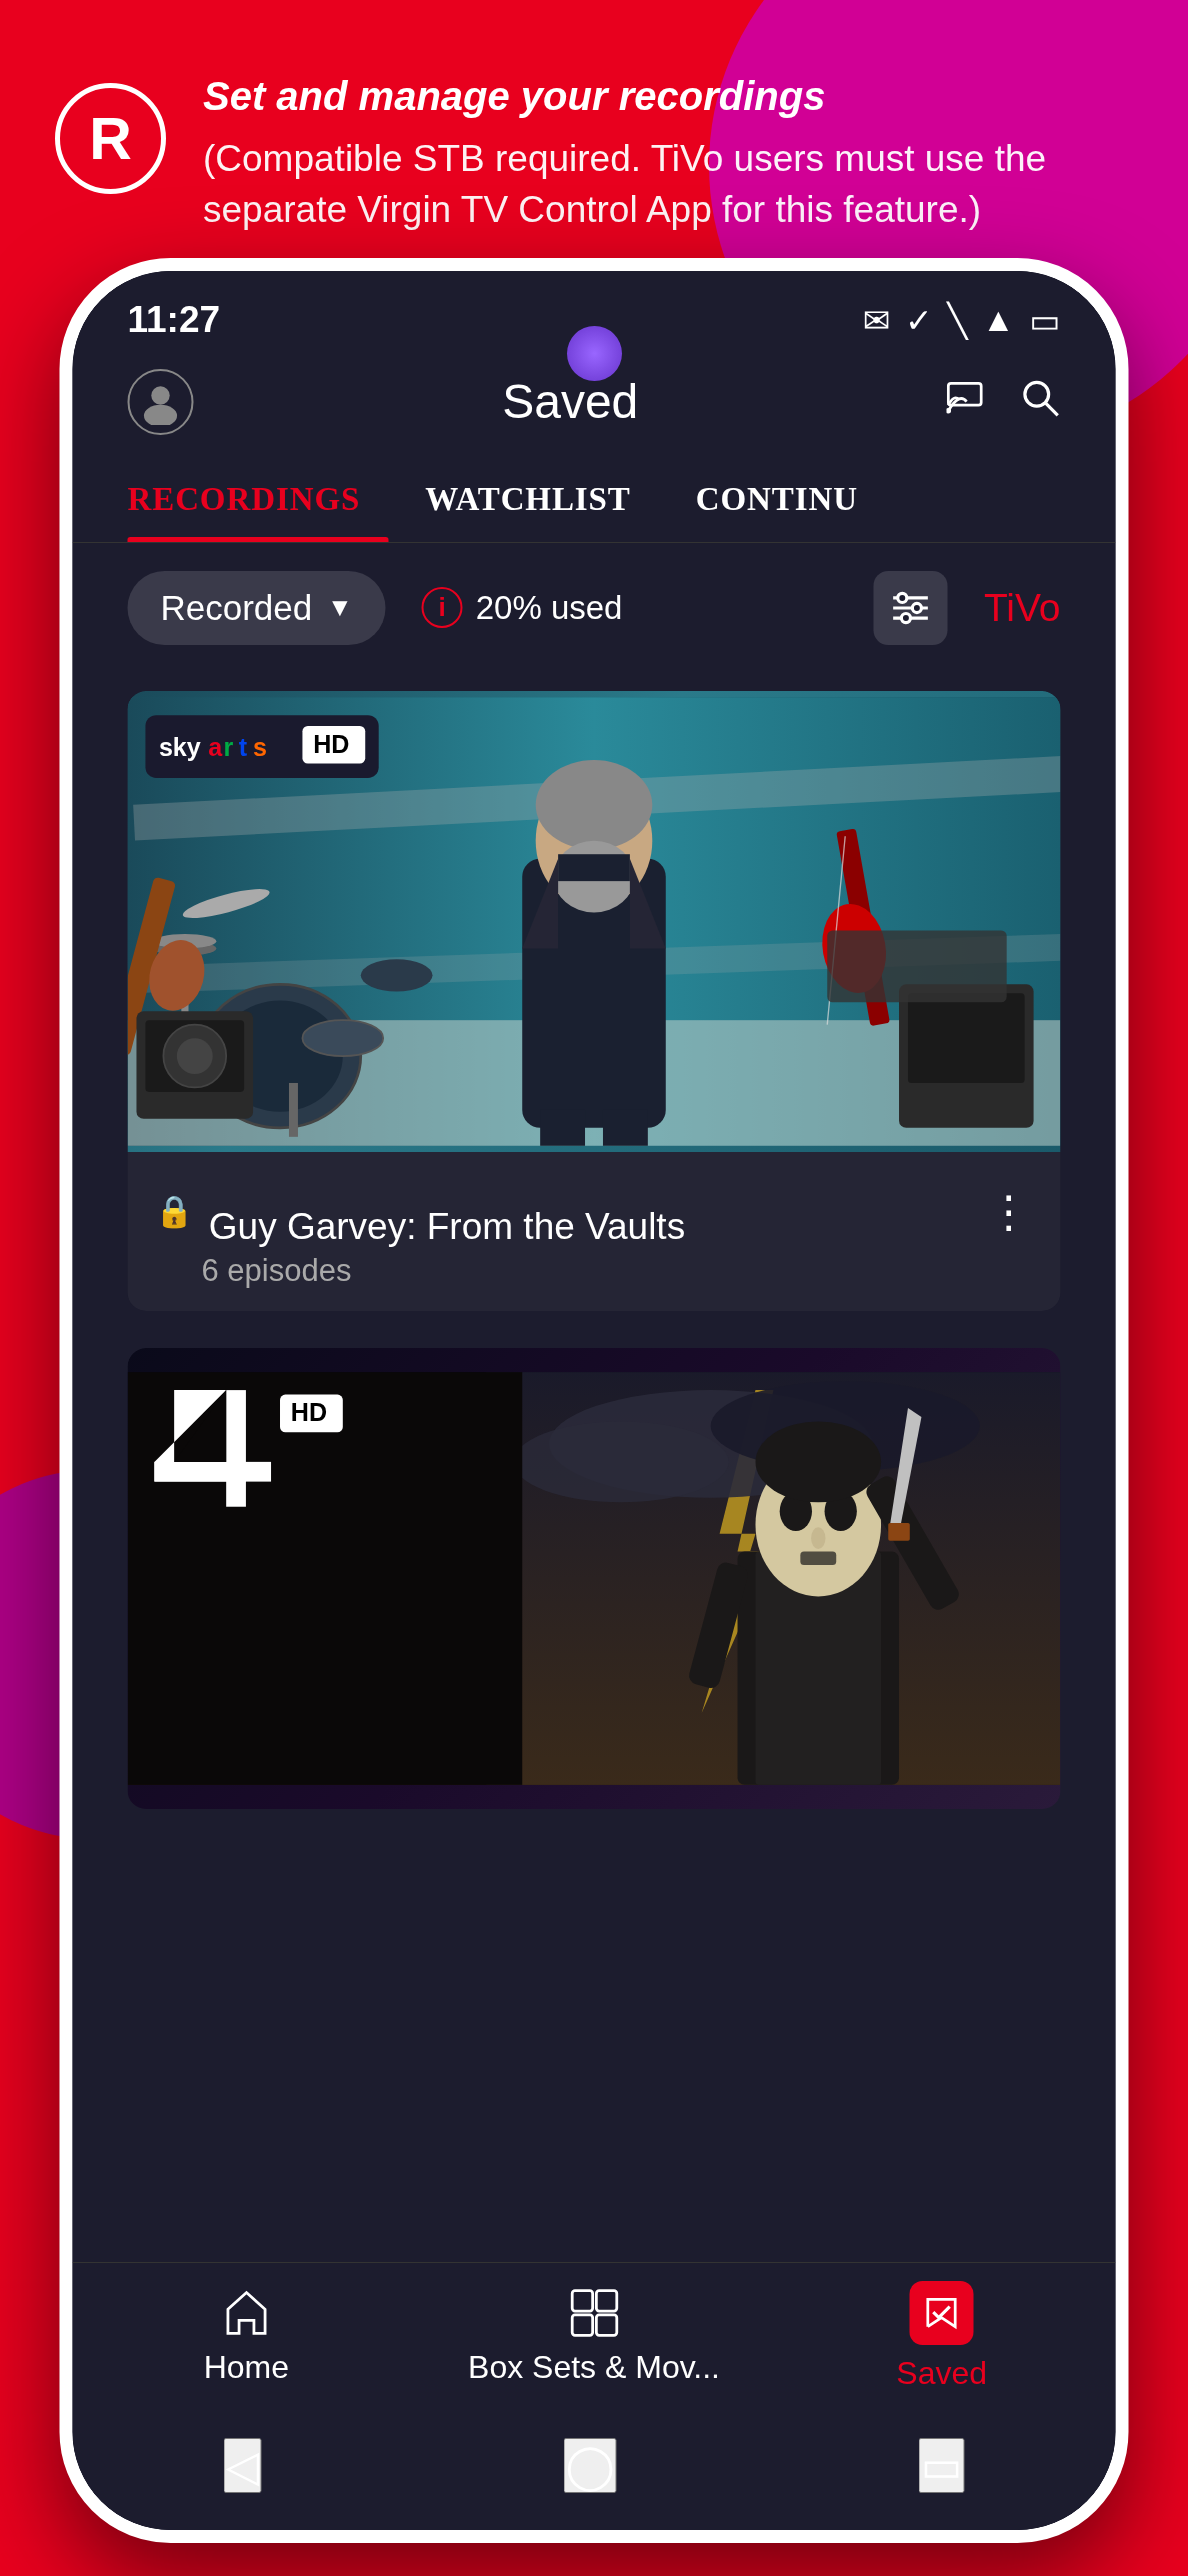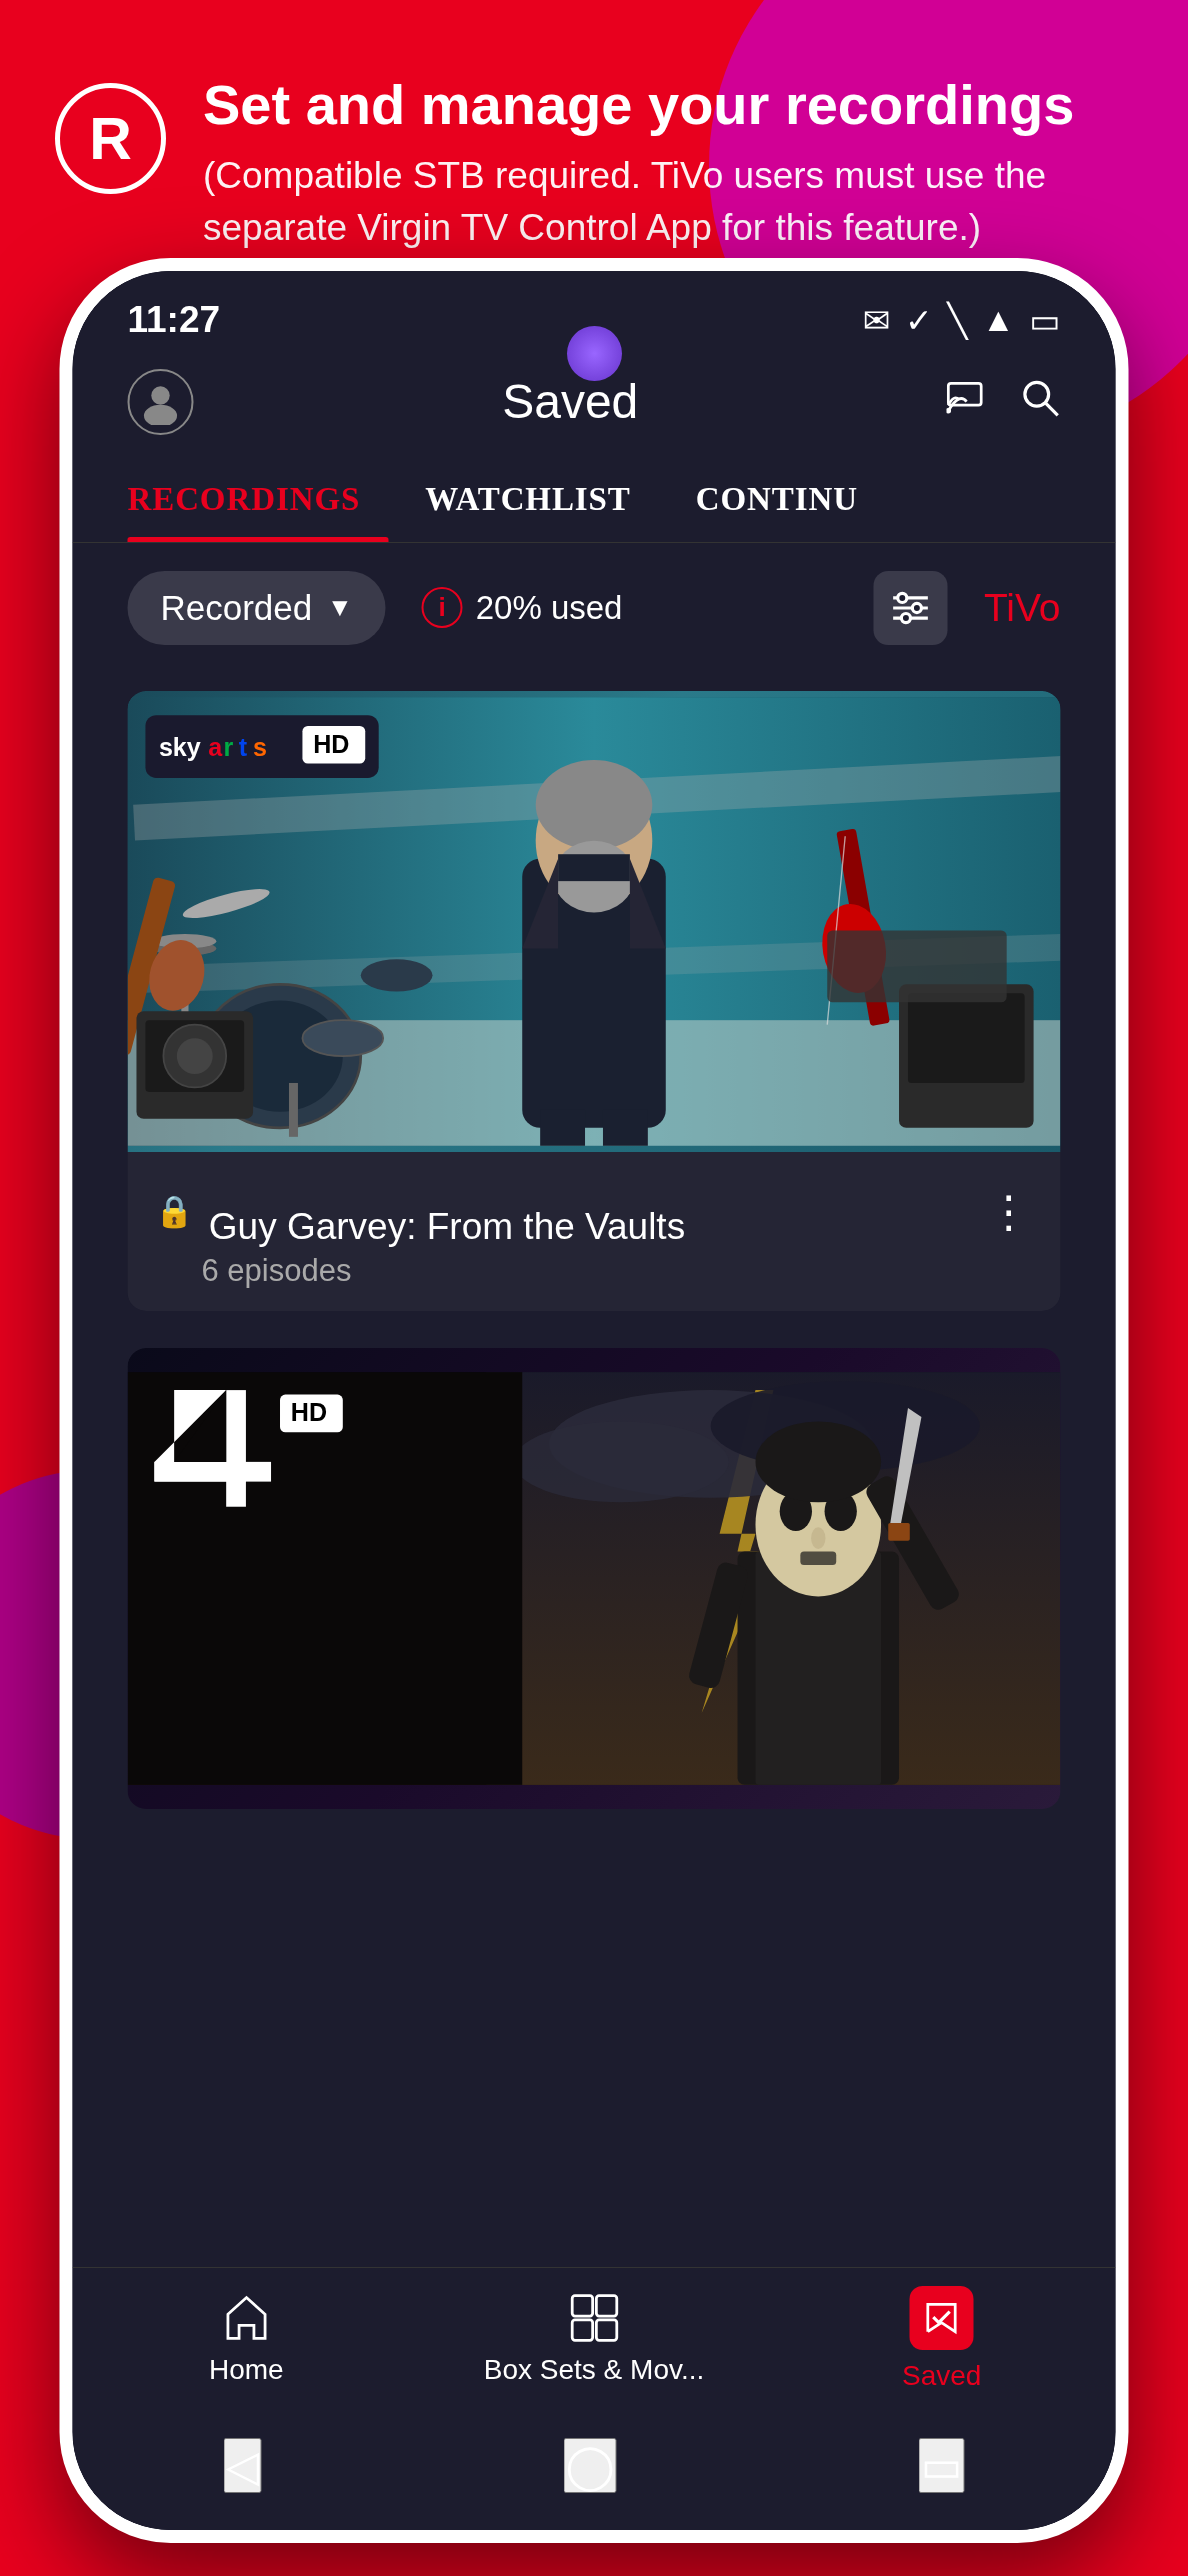--- a/index.html
+++ b/index.html
@@ -67,24 +67,25 @@
       font-size: 59px;
       font-weight: bold;
     }
 
     .banner-text {
       color: white;
       flex: 1;
     }
 
     .banner-title {
-      font-size: 56px;
+      font-size: 40px;
       font-weight: bold;
       line-height: 1.1;
       margin-bottom: 14.7px;
+      font-style: italic;
     }
 
     .banner-subtitle {
       font-size: 37px;
       line-height: 1.4;
       opacity: 0.95;
     }
 
     
     .phone-frame {
@@ -374,21 +375,21 @@
 
     .nav-item {
       display: flex;
       flex-direction: column;
       align-items: center;
       gap: 9.2px;
       flex: 1;
     }
 
     .nav-label {
-      font-size: 28px;
+      font-size: 32px;
       color: white;
     }
 
     .nav-label.active {
       color: #e8001e;
     }
 
     .nav-saved-icon {
       width: 64px;
       height: 64px;

